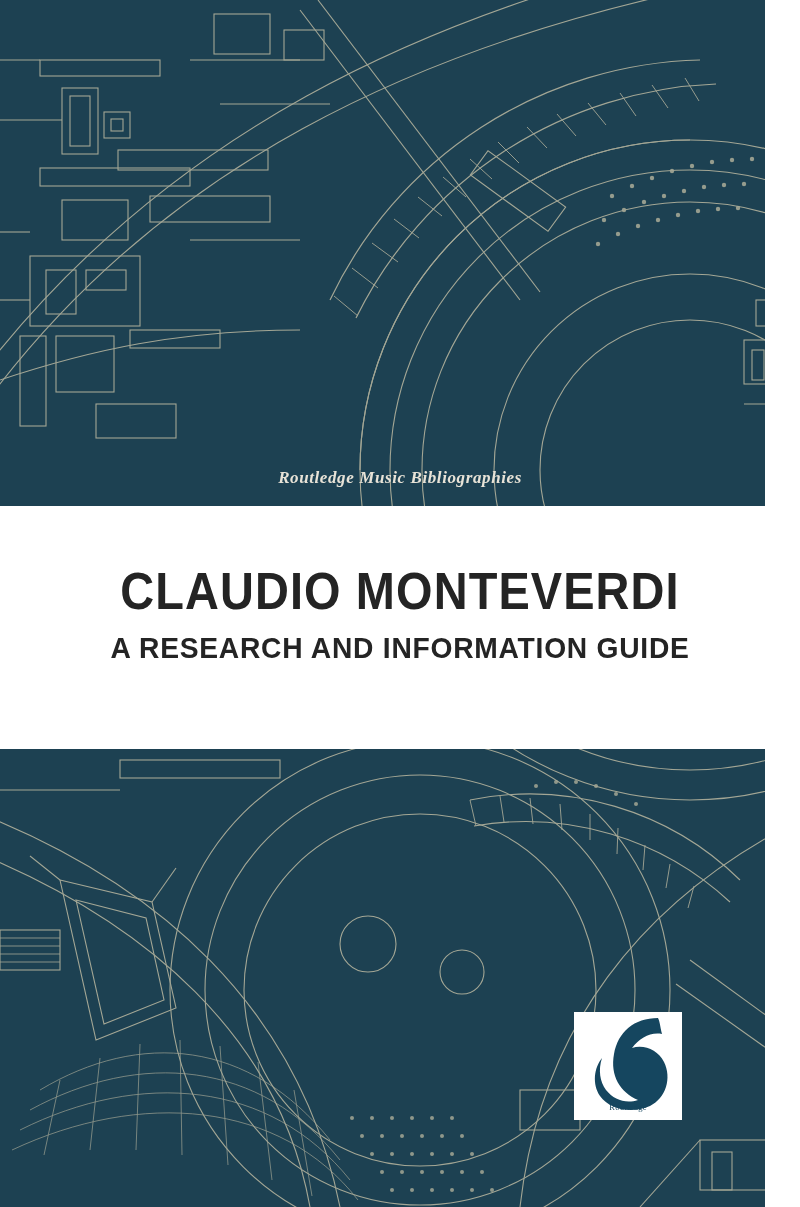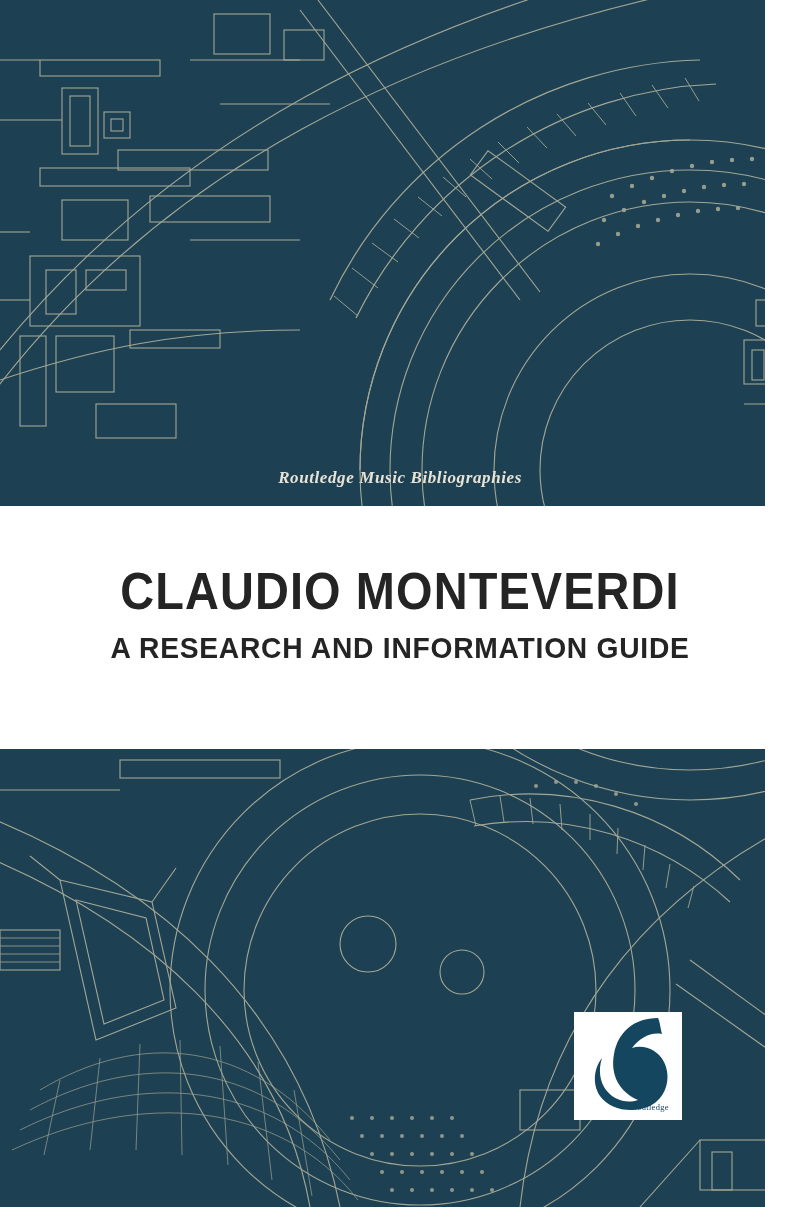--- a/index.html
+++ b/index.html
@@ -96,21 +96,20 @@
   .logo-word {
     position: absolute;
     left: 574px;
     top: 1102px;
     width: 108px;
     text-align: center;
     font-family: "Liberation Serif", serif;
     font-size: 8.5px;
     color: #15465f;
     letter-spacing: 0.3px;
-    padding-left: 22px;
   }
 </style>
 </head>
 <body>
 
 <div class="cover">
 
   <svg class="bg-svg" viewBox="0 0 800 1207" aria-hidden="true">
     <rect x="0" y="0" width="800" height="1207" fill="#1d4152"></rect>
     <g stroke="#c9c3a8" fill="none" stroke-width="1.1" opacity="0.78">

